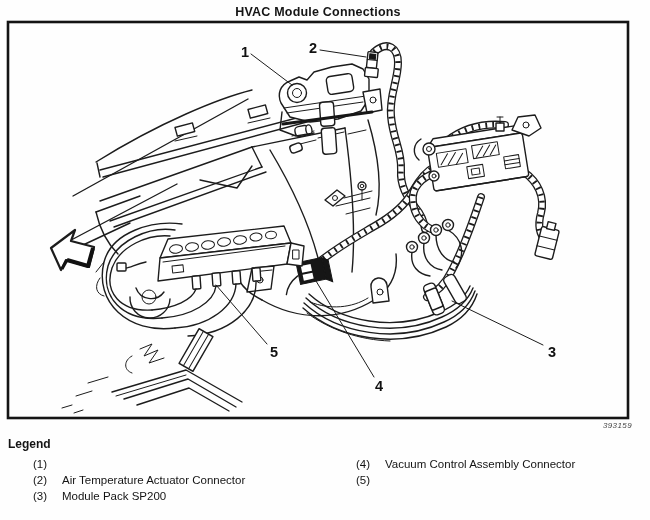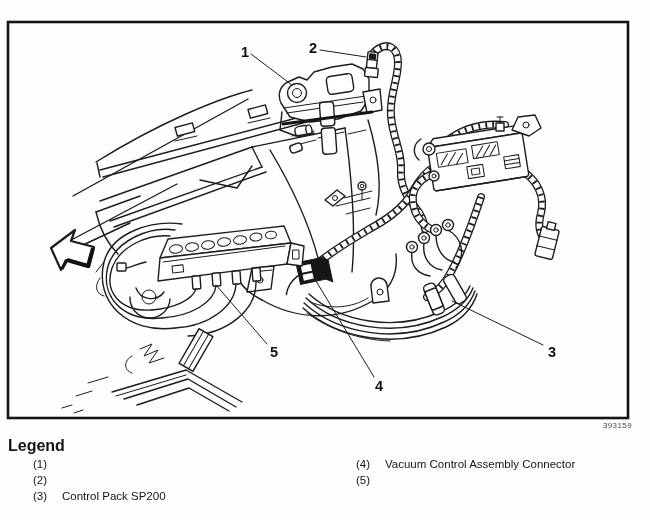--- a/index.html
+++ b/index.html
@@ -8,24 +8,24 @@
     position:relative; width:650px; height:520px; background:#fefefe;
     font-family:"Liberation Sans", sans-serif; color:#141414; overflow:hidden;
   }
   .title {
     position:absolute; top:5px; left:8px; width:620px; text-align:center;
     font-size:12.5px; font-weight:bold; letter-spacing:.2px;
   }
   svg.diagram { position:absolute; top:0; left:0; }
   .fig-num {
     position:absolute; top:421px; left:596px; width:36px; text-align:right;
-    font-size:8px; color:#454545; letter-spacing:.4px;
+    font-size:8px; color:#454545; letter-spacing:.4px;font-style:italic;
   }
   .legend-heading {
-    position:absolute; top:437px; left:8px; font-size:16px; font-weight:bold;
+    position:absolute; top:437px; left:8px; font-size:12px; font-weight:bold;
   }
   .legend-col { position:absolute; font-size:11.5px; }
   .legend-col.c1 { top:456px; left:33px; }
   .legend-col.c2 { top:456px; left:356px; }
   .legend-row { display:flex; height:16px; line-height:16px; }
   .li-num { width:29px; flex:0 0 29px; }
   
   .ln  { fill:none; stroke:#1c1c1c; stroke-width:1.4; stroke-linecap:round; stroke-linejoin:round; }
   .lt  { fill:none; stroke:#1c1c1c; stroke-width:1;   stroke-linecap:round; stroke-linejoin:round; }
   .thk { fill:none; stroke:#161616; stroke-width:3;   stroke-linecap:round; }
@@ -35,20 +35,21 @@
   .tube-i { fill:none; stroke:#ffffff; stroke-width:5.4; stroke-linecap:round; }
   .tube-d { fill:none; stroke:#1c1c1c; stroke-width:5.4; stroke-dasharray:1.8 5.2; stroke-linecap:butt; }
   .co { font-family:"Liberation Sans",sans-serif; font-size:14.5px; font-weight:bold; fill:#111; text-anchor:middle; }
   .frame { fill:none; stroke:#141414; stroke-width:2.6; }
 </style>
 </head>
 <body>
 
 <div class="page">
 
+  <div class="title">HVAC Module Connections</div>
 
   <svg class="diagram" width="650" height="520" viewBox="0 0 650 520">
     <defs>
       <path id="tubeA" d="M374,52 C388,40 398,48 398,63 C398,80 389,96 391,116 C393,140 402,150 401,170 C400,186 407,197 415,207 C421,214 424,221 425,229"></path>
       <path id="tubeB" d="M318,263 C336,248 356,237 373,227 C393,216 406,204 413,191 C419,180 426,171 436,166"></path>
       <path id="tubeC" d="M481,197 C473,221 463,250 451,272 C445,284 437,292 427,297"></path>
       <path id="tubeD" d="M524,172 C538,182 545,197 541,213 C537,227 540,235 546,241"></path>
       <path id="tubeE" d="M447,141 C462,129 482,123 505,125"></path>
       <path id="tubeF" d="M438,172 C421,177 411,188 413,202 C414,214 421,224 431,229"></path>
     </defs>
@@ -329,24 +330,25 @@
   <div class="fig-num">393159</div>
 
   <div>
     <div class="legend-heading">Legend</div>
     <div class="legend-col c1">
       <div class="legend-row">
         <span class="li-num">(1)</span>
       </div>
       <div class="legend-row">
         <span class="li-num">(2)</span>
+        <span class="li-label">Air Temperature Actuator Connector</span>
       </div>
       <div class="legend-row">
         <span class="li-num">(3)</span>
-        <span class="li-label">Control Pack SP200</span>
+        <span class="li-label">Module Pack SP200</span>
       </div>
     </div>
     <div class="legend-col c2">
       <div class="legend-row">
         <span class="li-num">(4)</span>
         <span class="li-label">Vacuum Control Assembly Connector</span>
       </div>
       <div class="legend-row">
         <span class="li-num">(5)</span>
       </div>

